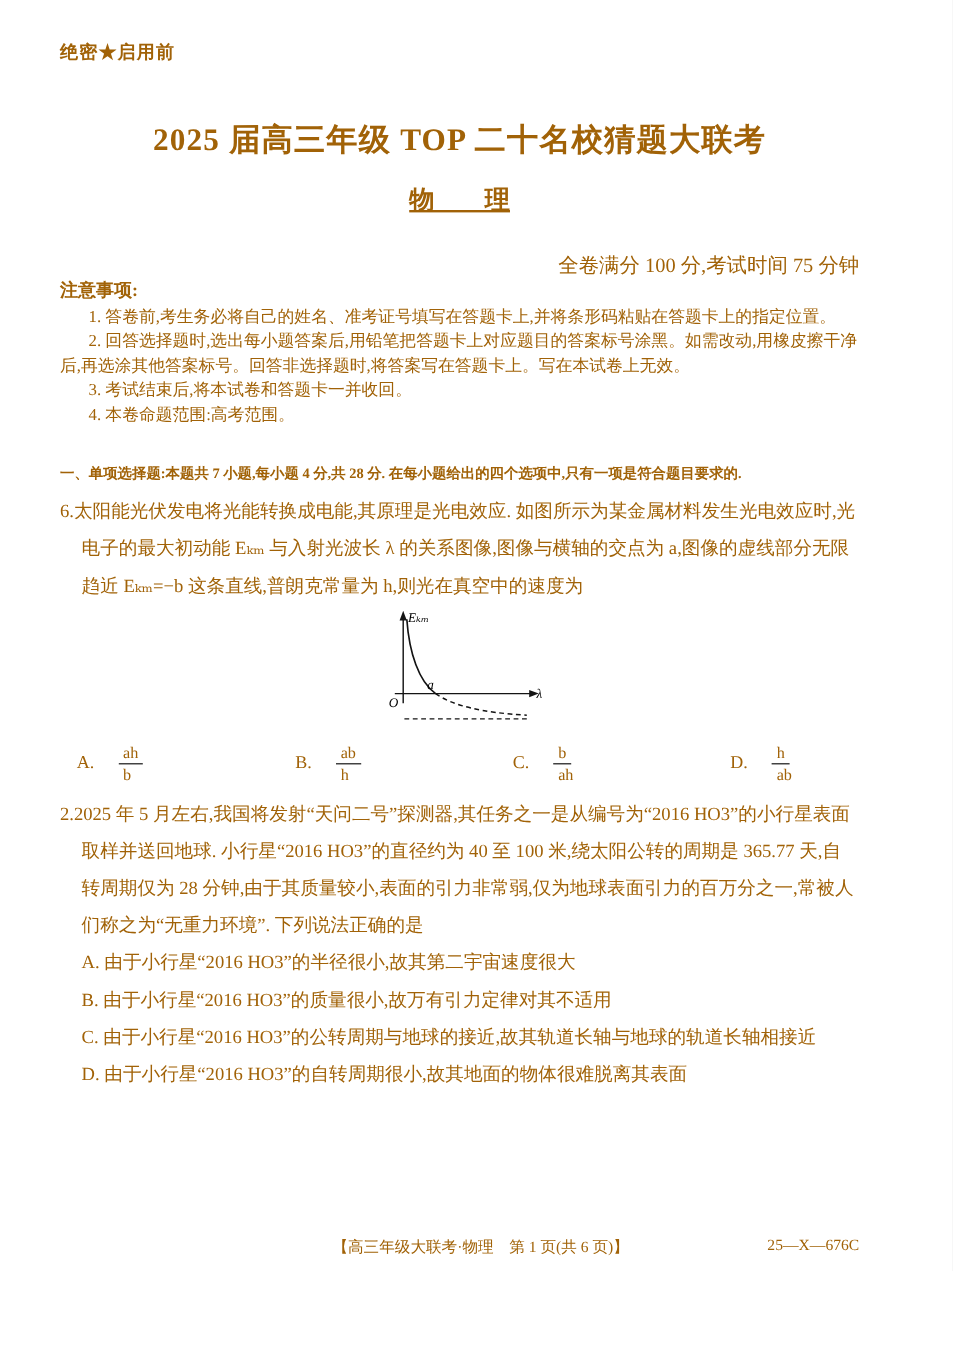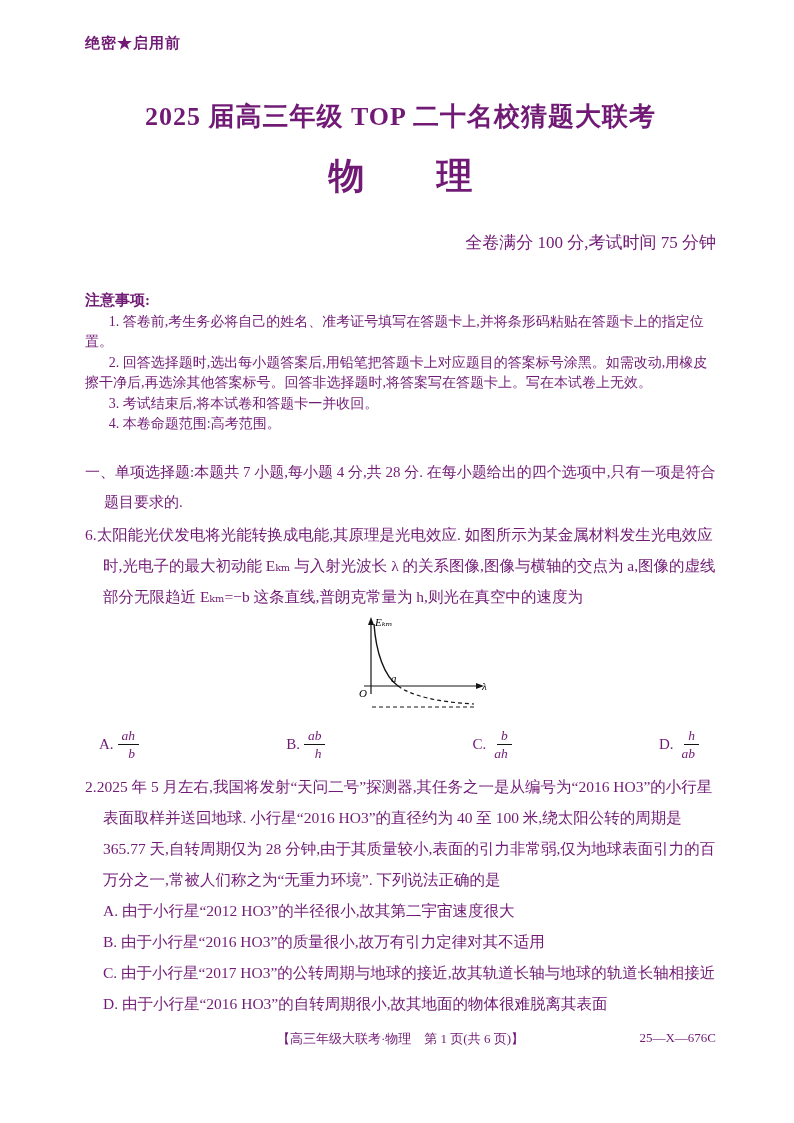--- a/index.html
+++ b/index.html
@@ -2,64 +2,64 @@
 <html><head>
 <meta charset="utf-8">
 <style>
   html,body{margin:0;padding:0;background:#e8e8e8;}
   .page{
     position:relative;
     width:794px;height:1123px;
     margin:0 auto;
     background:#ffffff;
     box-sizing:border-box;
-    padding:34px 78px 0 85px;
+    padding:34px 78px 0 50px;
     font-family:"Liberation Serif","DejaVu Serif",serif;
-    color:#701a75;
+    color:#a16207;
     overflow:hidden;
   }
   .secrecy{
     font-size:15px;font-weight:bold;letter-spacing:1px;
   }
   .title{
     margin:46px 0 0;text-align:center;
     font-size:26px;font-weight:bold;letter-spacing:1px;
   }
   .subject{
     margin:18px 0 0;text-align:center;
-    font-size:36px;font-weight:bold;
+    font-size:21px;font-weight:bold;text-decoration:underline;
   }
   .exam-info{
     margin-top:30px;text-align:right;
     font-size:17px;
   }
-  .notes{margin-top:36px;font-size:14px;line-height:20.5px;}
+  .notes{font-size:14px;line-height:20.5px;}
   .notes-heading{font-weight:bold;font-size:15px;margin:0 0 1px;}
   .note-item{margin:0;text-indent:1.7em;}
   .section-heading{
-    margin:22px 0 0;font-weight:normal;font-size:15px;line-height:30px;
+    margin:22px 0 0;font-weight:bold;font-size:12px;line-height:30px;
     padding-left:19px;text-indent:-19px;
   }
   .question{
     margin:2px 0 0;font-size:15.5px;line-height:31px;
     padding-left:18px;text-indent:-18px;
   }
   .figure{margin:2px 0 0 256px;}
   .figure svg{display:block;}
   .options-row{
     display:flex;justify-content:space-between;
     margin:10px 0 0 14px;width:600px;
     font-size:15px;
   }
   .option{display:inline-flex;align-items:center;}
   .opt-label{font-size:15px;}
   .frac{
-    display:inline-flex;flex-direction:column;align-items:flex-end;
-    font-style:italic;font-size:13.5px;line-height:1.12;
-    margin-left:4px;vertical-align:middle;
+    display:inline-flex;flex-direction:column;align-items:flex-start;
+    font-size:13.5px;line-height:1.12;
+    margin-left:20px;vertical-align:middle;
   }
   .frac .num{padding:0 4px 1px;border-bottom:1px solid #141414;}
   .frac .den{padding:1px 4px 0;}
   .q2-block{margin-top:10px;}
   .option-line{
     margin:0;font-size:15.5px;line-height:31px;
     padding-left:42px;text-indent:-24px;
   }
   .footer{
     position:absolute;left:85px;right:78px;top:1030px;height:20px;
@@ -145,23 +145,23 @@
       <span class="opt-label">D.</span>
       <span class="frac">
           <span class="num">h</span>
           <span class="den">ab</span>
         </span>
     </div>
   </div>
 
   <div class="q2-block">
     <p class="question">2.2025 年 5 月左右,我国将发射“天问二号”探测器,其任务之一是从编号为“2016 HO3”的小行星表面取样并送回地球. 小行星“2016 HO3”的直径约为 40 至 100 米,绕太阳公转的周期是 365.77 天,自转周期仅为 28 分钟,由于其质量较小,表面的引力非常弱,仅为地球表面引力的百万分之一,常被人们称之为“无重力环境”. 下列说法正确的是</p>
-    <p class="option-line">A. 由于小行星“2012 HO3”的半径很小,故其第二宇宙速度很大</p>
+    <p class="option-line">A. 由于小行星“2016 HO3”的半径很小,故其第二宇宙速度很大</p>
     <p class="option-line">B. 由于小行星“2016 HO3”的质量很小,故万有引力定律对其不适用</p>
-    <p class="option-line">C. 由于小行星“2017 HO3”的公转周期与地球的接近,故其轨道长轴与地球的轨道长轴相接近</p>
+    <p class="option-line">C. 由于小行星“2016 HO3”的公转周期与地球的接近,故其轨道长轴与地球的轨道长轴相接近</p>
     <p class="option-line">D. 由于小行星“2016 HO3”的自转周期很小,故其地面的物体很难脱离其表面</p>
   </div>
 
   <div class="footer">
     <span class="footer-center">【高三年级大联考·物理　第 1 页(共 6 页)】</span>
     <span class="footer-code">25—X—676C</span>
   </div>
 
 </div>
 

